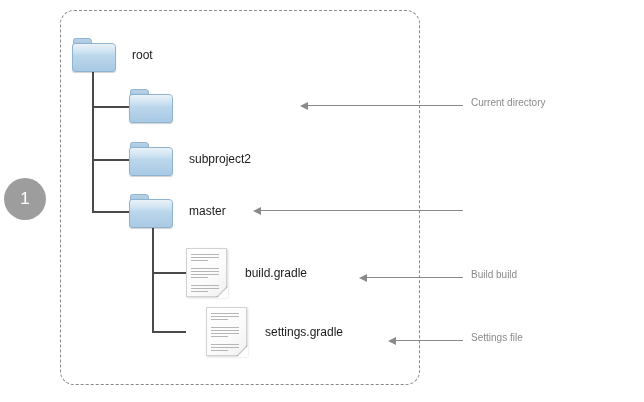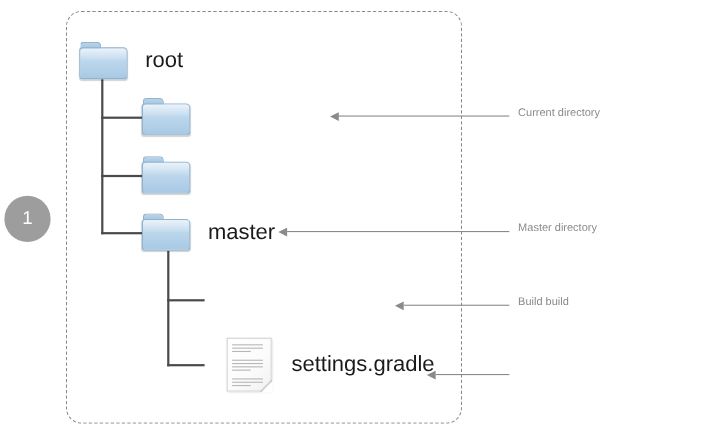--- a/index.html
+++ b/index.html
@@ -49,21 +49,21 @@
     box-sizing: border-box;
   }
 
   
   .node {
     position: absolute;
     display: flex;
     align-items: center;
   }
   .node-label {
-    font-size: 20px;
+    font-size: 12px;
     color: #1a1a1a;
     white-space: nowrap;
     font-family: "Liberation Sans", sans-serif;
   }
 
   
   .folder-icon {
     position: relative;
     width: 44px;
     height: 34px;
@@ -208,31 +208,53 @@
         <span class="sheen"></span>
     </span>
   </div>
 
   <div class="node" style="left:129px; top:142px;">
     <span class="folder-icon">
       <span class="tab"></span>
         <span class="body"></span>
         <span class="sheen"></span>
     </span>
+    <span class="node-label" style="margin-left:16px;">subproject2</span>
   </div>
 
   <div class="node" style="left:129px; top:194px;">
     <span class="folder-icon">
       <span class="tab"></span>
         <span class="body"></span>
         <span class="sheen"></span>
     </span>
     <span class="node-label" style="margin-left:16px;">master</span>
   </div>
 
+  <div class="node" style="left:186px; top:248px;">
+    <span class="file-icon">
+      <span class="sheet"></span>
+      <span class="lines">
+        <i></i>
+          <i></i>
+          <i class="short"></i>
+          <i class="gap"></i>
+        <i></i>
+          <i></i>
+          <i></i>
+          <i class="short"></i>
+          <i class="gap"></i>
+        <i></i>
+          <i></i>
+          <i class="short"></i>
+      </span>
+      <span class="fold"></span>
+    </span>
+    <span class="node-label" style="margin-left:18px;">build.gradle</span>
+  </div>
 
   <div class="node" style="left:186px; top:307px;padding-left:20px;">
     <span class="file-icon">
       <span class="sheet"></span>
       <span class="lines">
         <i></i>
           <i></i>
           <i class="short"></i>
           <i class="gap"></i>
         <i></i>
@@ -248,22 +270,22 @@
     </span>
     <span class="node-label" style="margin-left:18px;">settings.gradle</span>
   </div>
 
   <div class="callout-arrow" style="left:300px; top:102px;"></div>
   <div class="callout-line" style="left:308px; top:105px; width:155px;"></div>
   <div class="callout-text" style="left:471px; top:97px;">Current directory</div>
 
   <div class="callout-arrow" style="left:253px; top:207px;"></div>
   <div class="callout-line" style="left:261px; top:210px; width:202px;"></div>
-  <div class="callout-text" style="left:471px; top:202px;">Master directory</div>
 
   <div class="callout-arrow" style="left:359px; top:274px;"></div>
   <div class="callout-line" style="left:367px; top:277px; width:96px;"></div>
   <div class="callout-text" style="left:471px; top:269px;">Build build</div>
 
   <div class="callout-arrow" style="left:388px; top:337px;"></div>
   <div class="callout-line" style="left:396px; top:340px; width:67px;"></div>
+  <div class="callout-text" style="left:471px; top:332px;">Settings file</div>
 
 </div>
 
 </body></html>

